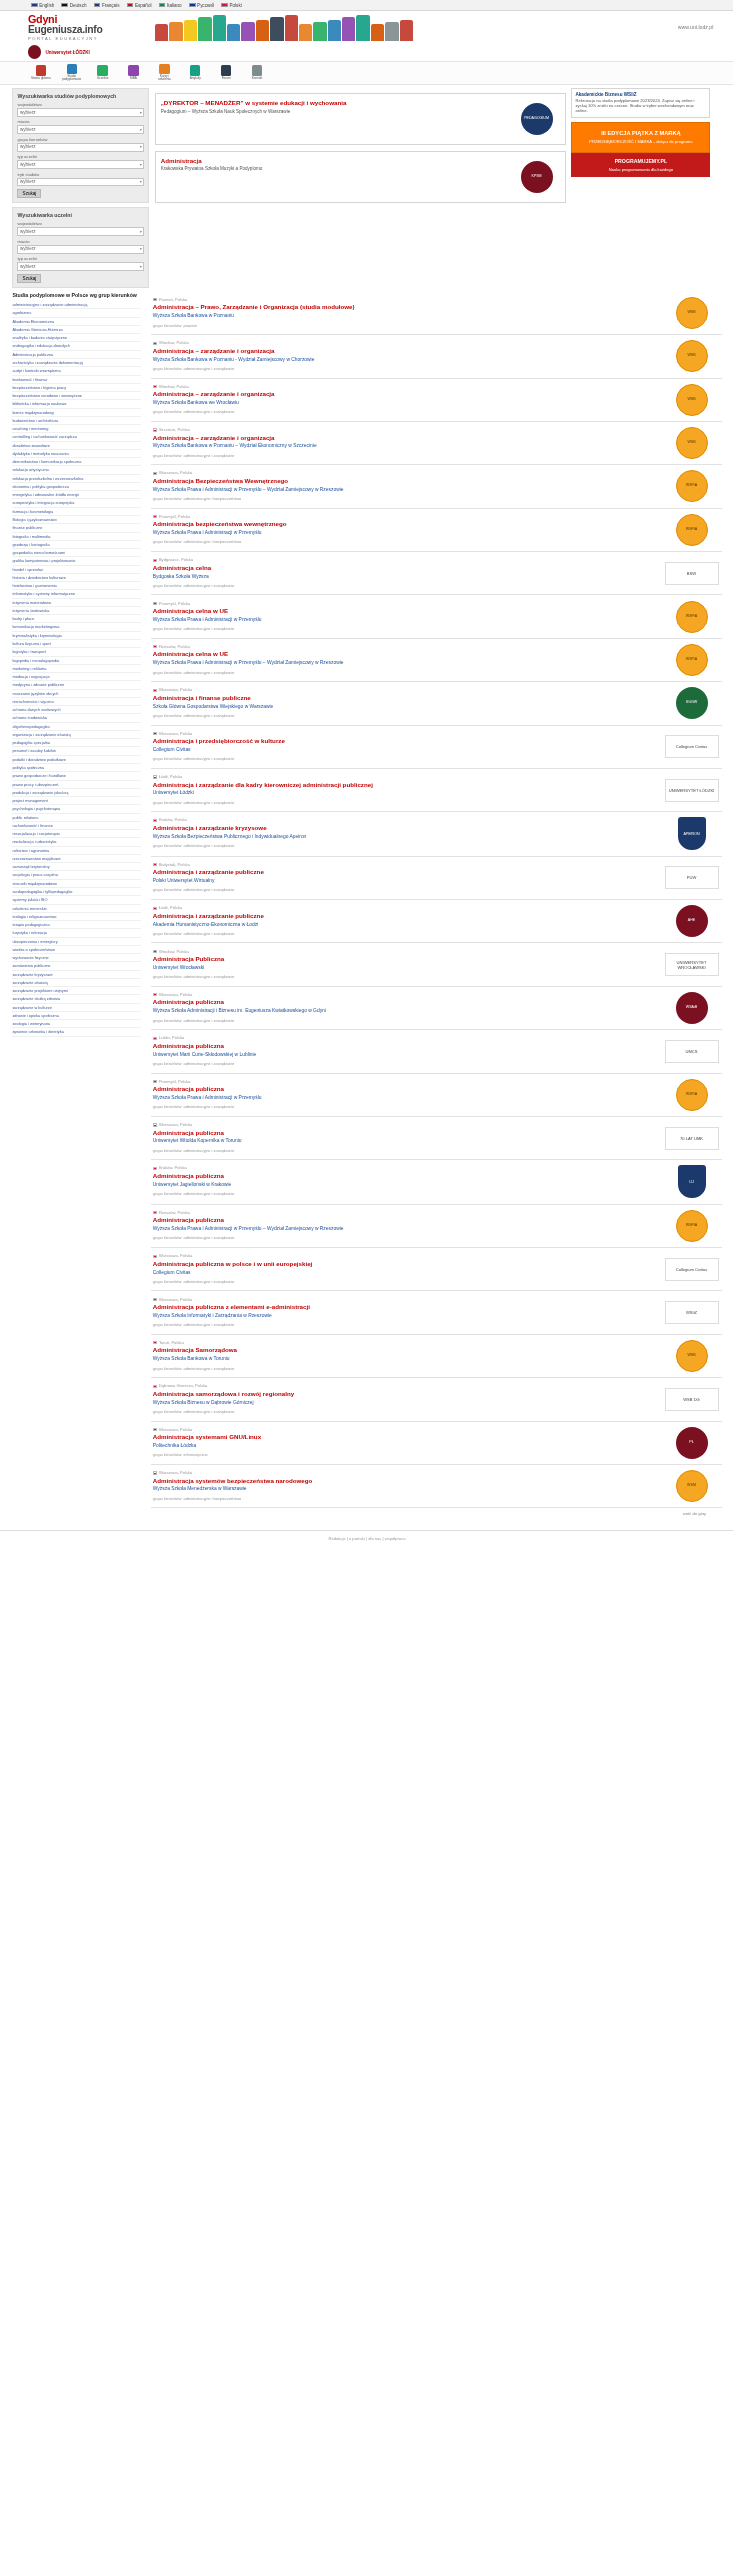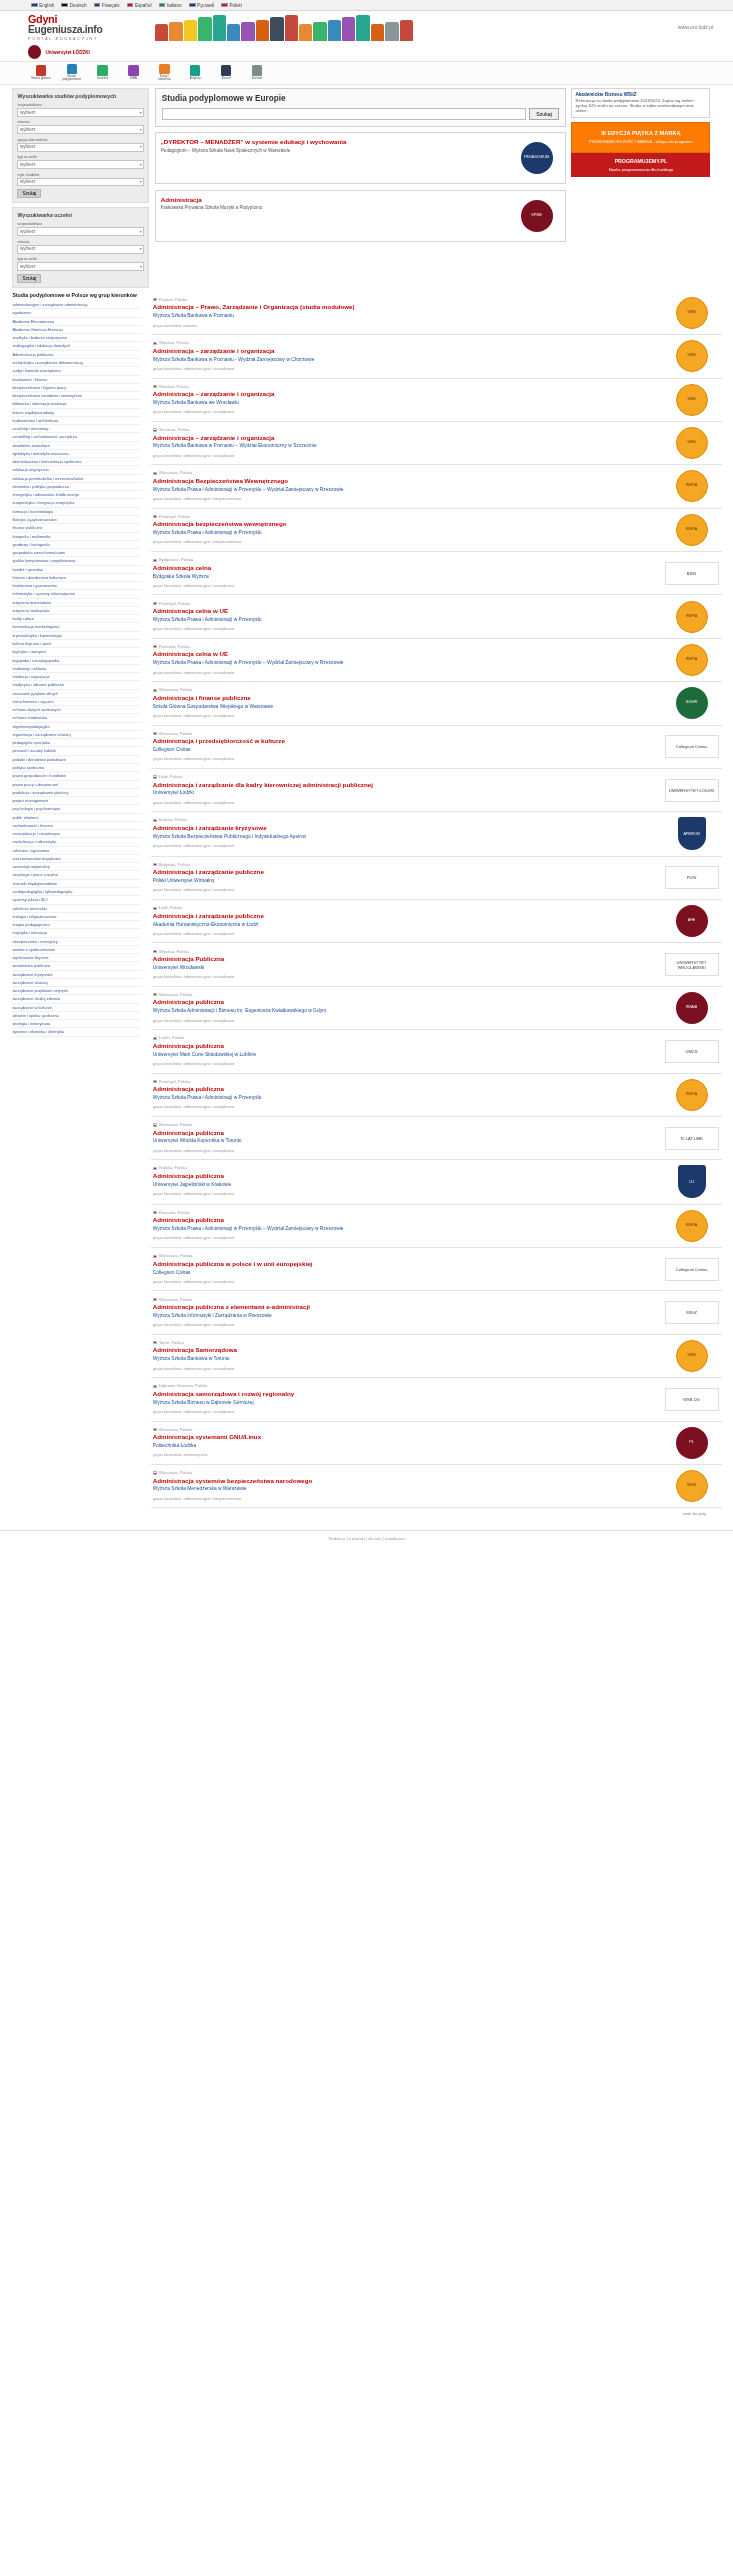--- a/index.html
+++ b/index.html
@@ -263,27 +263,20 @@
             <div>
               <div class="fsel-label">typ uczelni</div>
               <div class="fsel"><span>wybierz</span></div>
             </div>
           </div>
         <button class="fbtn">Szukaj</button>
       </div>
     </div>
 
     <div class="col-mid">
-      <div class="searchpanel">
-        <h1>Studia podyplomowe w Europie</h1>
-        <div class="searchrow">
-          <input type="text" placeholder="" style="">
-          <button>Szukaj</button>
-        </div>
-      </div>
       <div id="promos">
           <div class="promo">
             <div class="ptxt">
               <div class="ptitle">„DYREKTOR – MENADŻER” w systemie edukacji i wychowania</div>
               <div class="pdesc">Pedagogium – Wyższa Szkoła Nauk Społecznych w Warszawie</div>
             </div>
             <div class="pimg">
               <div class="crest crest-navy">
                 <span>PEDAGOGIUM</span>
               </div>

